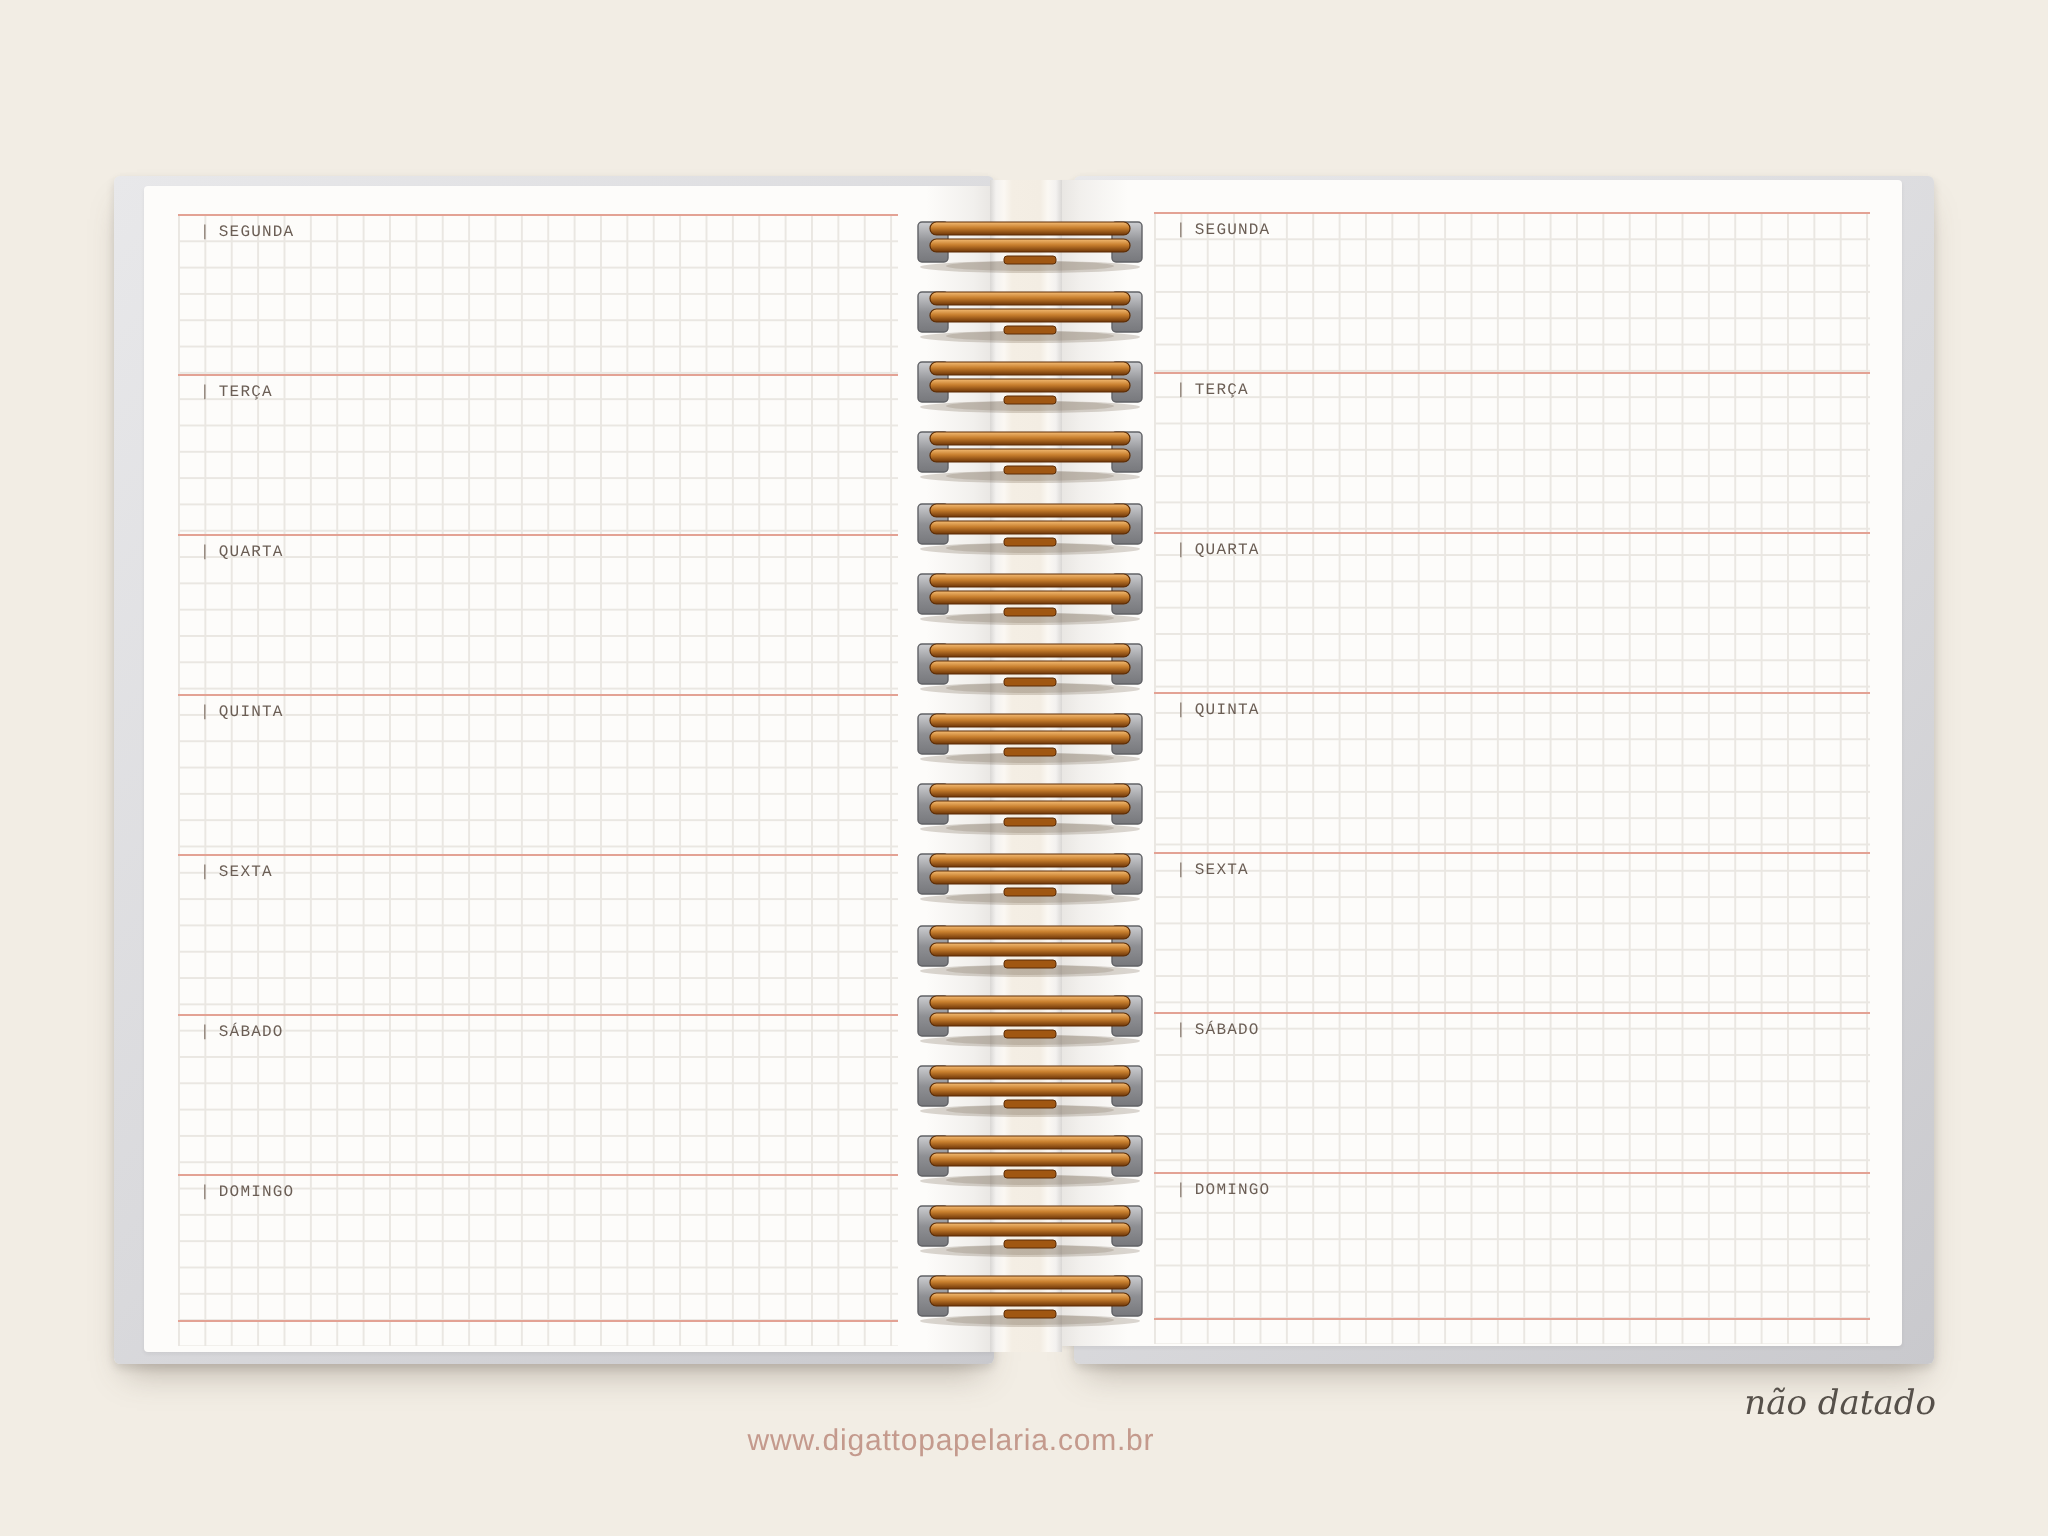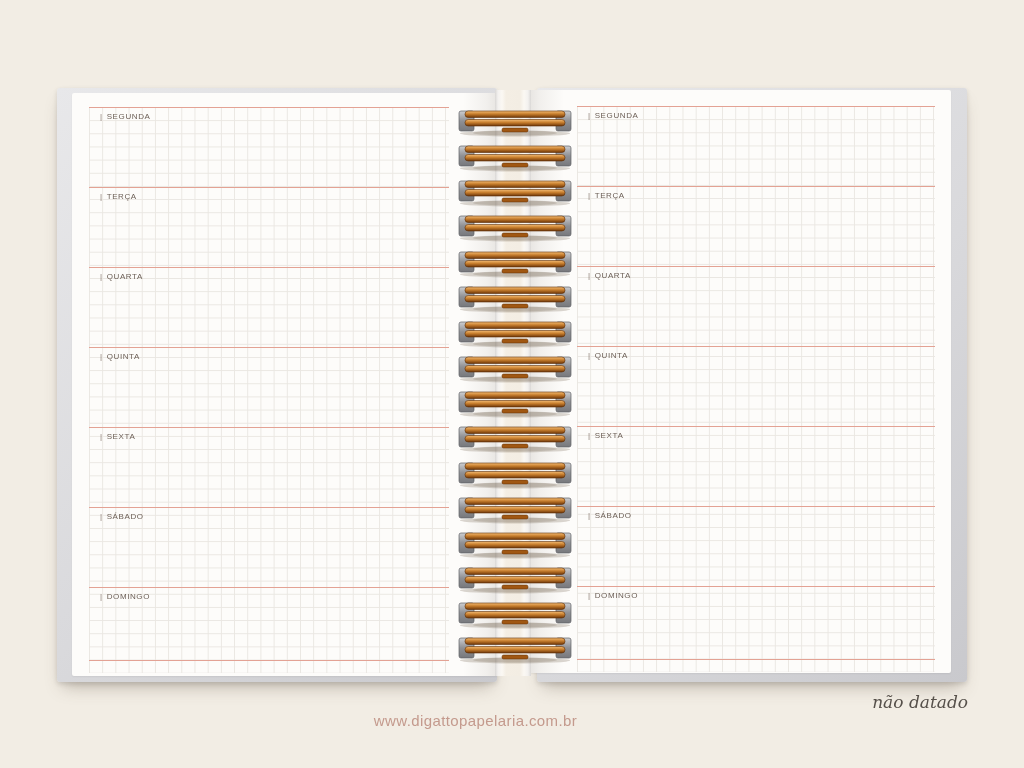--- a/index.html
+++ b/index.html
@@ -51,21 +51,21 @@
   .section{
     position:relative;height:79px;
     border-top:1px solid var(--sep,#e3a294);
   }
   .final-line{
     position:absolute;left:0;top:553px;width:100%;height:0;
     border-top:1px solid var(--sep,#e3a294);
   }
   .day-label{
     position:absolute;left:11px;top:4px;
-    font-family:Liberation Sans, sans-serif;
+    font-family:Liberation Mono, monospace;
     font-size:8px;line-height:9px;letter-spacing:0.6px;
     color:var(--label,#6b5e55);
   }
   .day-label .bar{margin-right:4px;color:#8a7c72;}
 
   
   .spine{
     position:absolute;left:495px;top:90px;width:36px;height:586px;
     background:linear-gradient(90deg,
       #d9d7d5 0px,#f3f1ef 3px,#fbf8f3 7px,

